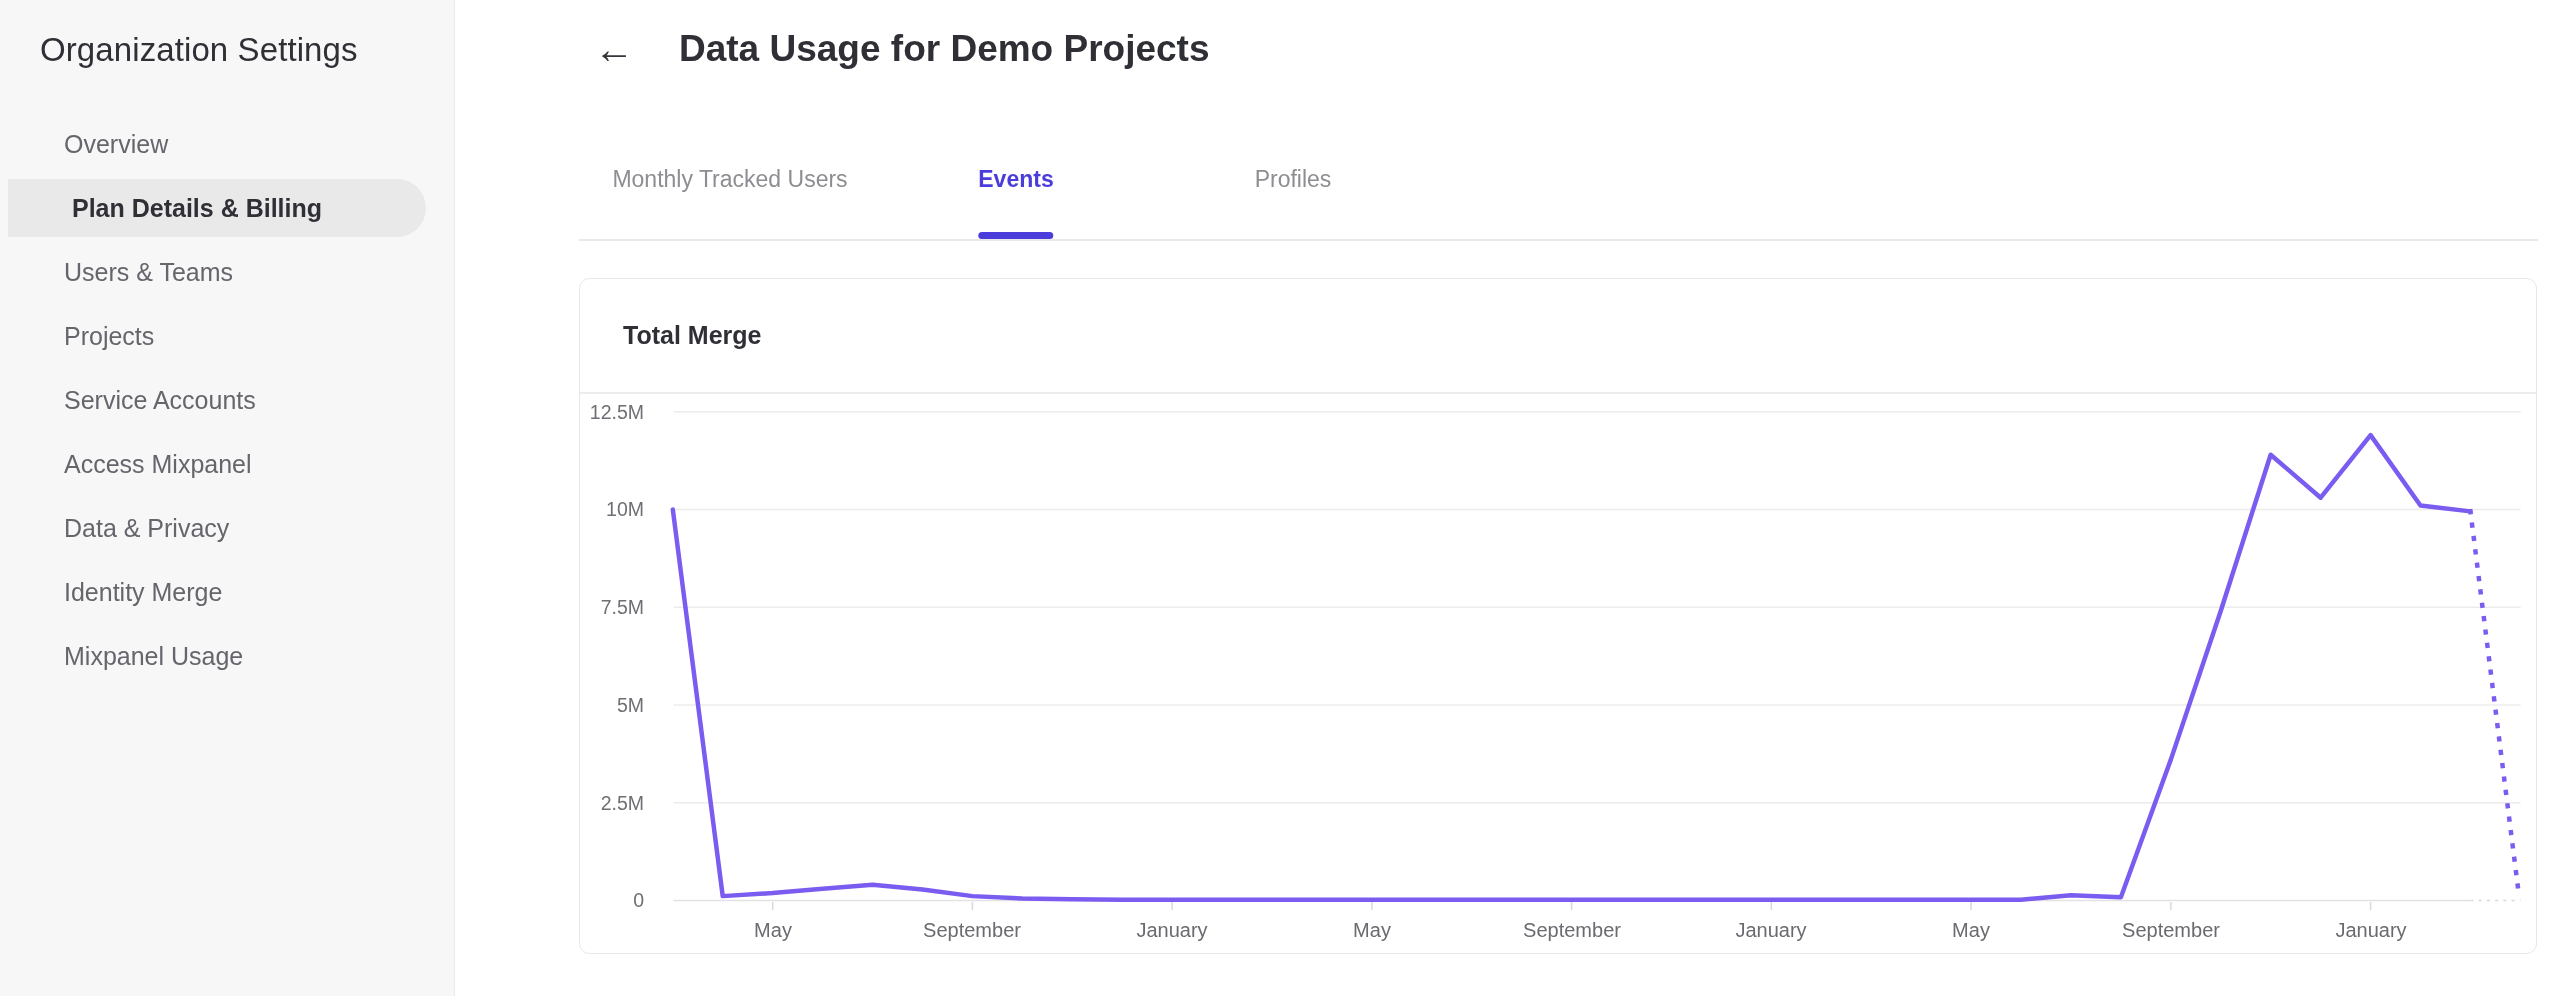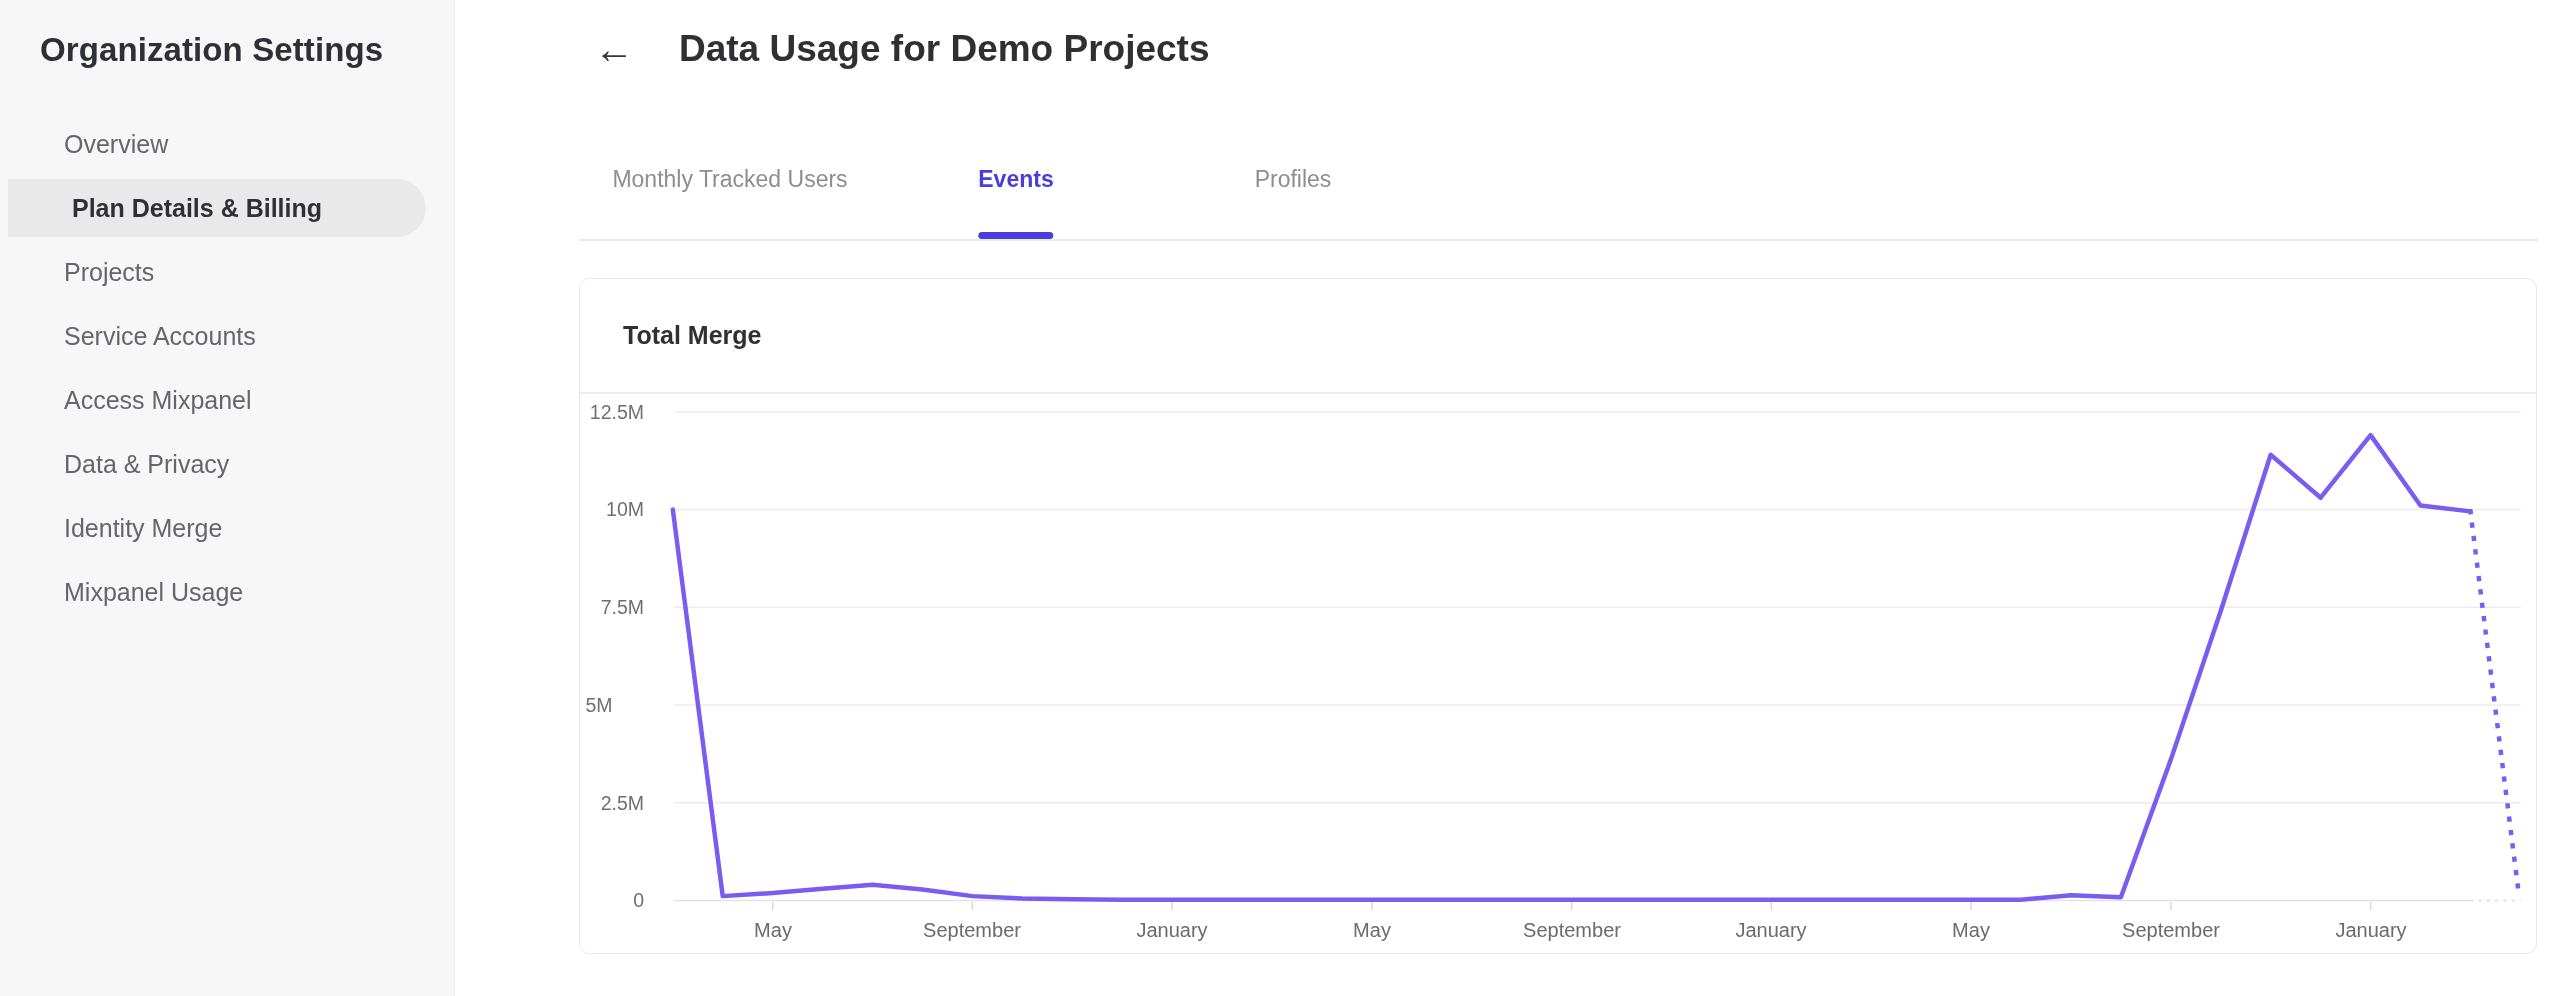--- a/index.html
+++ b/index.html
@@ -2,21 +2,21 @@
 <html style="--accent: #4b3ddb; --line: #7b5cf0; --sidebar-bg: #f7f7f8; --pill: #e9e9ea; --text-dark: #2f2f36; --text-gray: #65656b; --tab-inactive: #8d8d92;font-size:12px"><head>
 <meta charset="utf-8">
 <style>
   html,body{margin:0;padding:0;background:#ffffff;}
   body{font-family:"Liberation Sans","DejaVu Sans",sans-serif; overflow:hidden;}
   #app{position:relative;width:2576px;height:997px;background:#fff;}
 
   
   .sidebar{position:absolute;left:0;top:0;width:455px;height:997px;
            background:var(--sidebar-bg,#f7f7f8);border-right:1.5px solid #e9e9ea;box-sizing:border-box;}
-  .sidebar-title{position:absolute;left:40px;top:31px;font-size:33px;font-weight:700;
+  .sidebar-title{position:absolute;left:40px;top:31px;font-size:33px;font-weight:400;
                  color:var(--text-dark,#2f2f36);letter-spacing:0.1px;white-space:nowrap;}
   .nav{position:absolute;left:0;top:115px;width:455px;}
   .nav-item{position:relative;width:418px;height:58px;line-height:58px;margin-bottom:6px;
             padding-left:64px;box-sizing:border-box;font-size:25px;color:var(--text-gray,#65656b);
             border-radius:0 29px 29px 0;cursor:pointer;white-space:nowrap;}
   .nav-item.selected{background:var(--pill,#e9e9ea);color:var(--text-dark,#2f2f36);font-weight:700;margin-left:8px;}
 
   
   .back-btn{position:absolute;left:588px;top:25.4px;width:52px;height:52px;line-height:48px;
             text-align:center;font-size:40px;color:#35353c;cursor:pointer;border-radius:6px;}
@@ -48,20 +48,21 @@
 </head>
 <body>
 
 <div id="app">
 
   <aside class="sidebar">
     <div class="sidebar-title">Organization Settings</div>
     <nav class="nav" id="nav">
         <div class="nav-item">Overview</div>
         <div class="nav-item selected">Plan Details &amp; Billing</div>
+        <div class="nav-item">Users &amp; Teams</div>
         <div class="nav-item">Projects</div>
         <div class="nav-item">Service Accounts</div>
         <div class="nav-item">Access Mixpanel</div>
         <div class="nav-item">Data &amp; Privacy</div>
         <div class="nav-item">Identity Merge</div>
         <div class="nav-item">Mixpanel Usage</div>
       </nav>
   </aside>
 
   <div class="back-btn">←</div>
@@ -95,21 +96,21 @@
       <line x1="2366.84" y1="1205" x2="2366.84" y2="1216" stroke="#d9d9dd" stroke-width="2"></line>
       <line x1="2633.7200000000003" y1="1205" x2="2633.7200000000003" y2="1216" stroke="#d9d9dd" stroke-width="2"></line>
       <line x1="2900.6" y1="1205" x2="2900.6" y2="1216" stroke="#d9d9dd" stroke-width="2"></line>
       <line x1="3167.48" y1="1205" x2="3167.48" y2="1216" stroke="#d9d9dd" stroke-width="2"></line>
       <polyline points="899.0,680.6 965.7,1197.3 1032.4,1193.1 1099.2,1187.3 1165.9,1182.1 1232.6,1188.4 1299.3,1197.3 1366.0,1200.4 1432.8,1201.4 1499.5,1202.0 1566.2,1202.0 1632.9,1202.0 1699.6,1202.0 1766.4,1202.0 1833.1,1202.0 1899.8,1202.0 1966.5,1202.0 2033.2,1202.0 2100.0,1202.0 2166.7,1202.0 2233.4,1202.0 2300.1,1202.0 2366.8,1202.0 2433.6,1202.0 2500.3,1202.0 2567.0,1202.0 2633.7,1202.0 2700.4,1202.0 2767.2,1196.2 2833.9,1198.8 2900.6,1014.9 2967.3,816.4 3034.0,607.5 3100.8,664.9 3167.5,581.3 3234.2,675.4 3300.9,683.2" fill="none" stroke="#7b5cf0" stroke-width="6" stroke-linejoin="round" stroke-linecap="round"></polyline>
       <line x1="3300.92" y1="683.212" x2="3364.304" y2="1184.716" stroke="#7b5cf0" stroke-width="6" stroke-linecap="square" stroke-dasharray="1 17"></line>
     </svg>
   <div id="axis-labels">
       <span class="ylabel" style="left: 554px; top: 888px;">0</span>
       <span class="ylabel" style="left: 554px; top: 791px;">2.5M</span>
-      <span class="ylabel" style="left: 554px; top: 693px; text-align: center;">5M</span>
+      <span class="ylabel" style="left: 554px; top: 693px;">5M</span>
       <span class="ylabel" style="left: 554px; top: 595px;">7.5M</span>
       <span class="ylabel" style="left: 554px; top: 497px;">10M</span>
       <span class="ylabel" style="left: 554px; top: 400px;">12.5M</span>
       <span class="xlabel" style="left: 773px;">May</span>
       <span class="xlabel" style="left: 972px;">September</span>
       <span class="xlabel" style="left: 1172px;">January</span>
       <span class="xlabel" style="left: 1372px;">May</span>
       <span class="xlabel" style="left: 1572px;">September</span>
       <span class="xlabel" style="left: 1771px;">January</span>
       <span class="xlabel" style="left: 1971px;">May</span>

